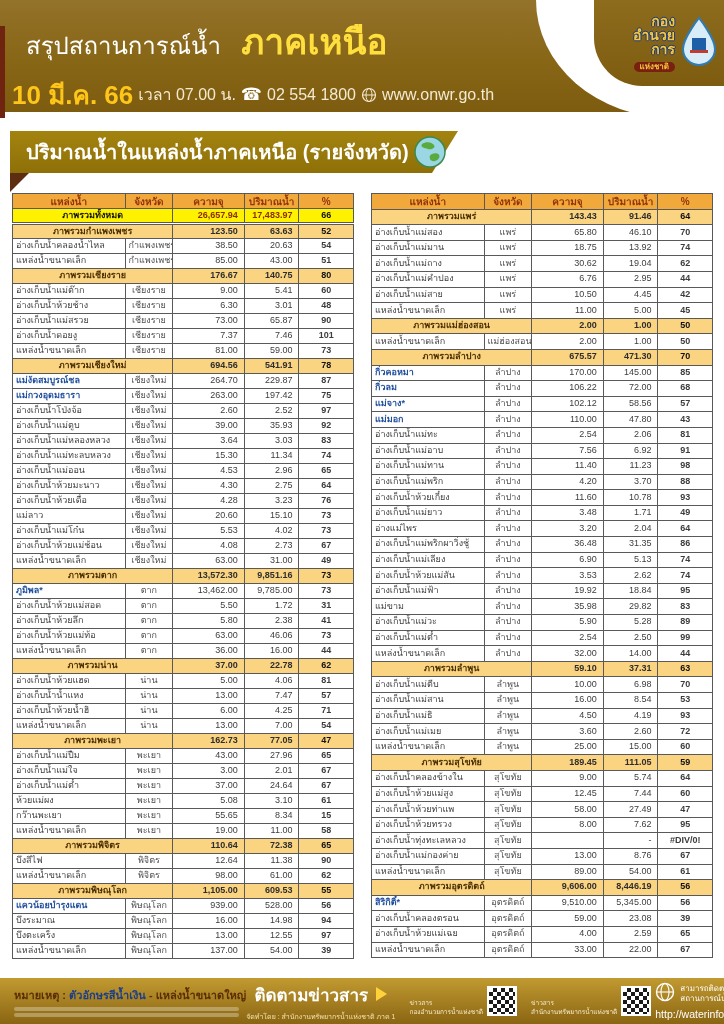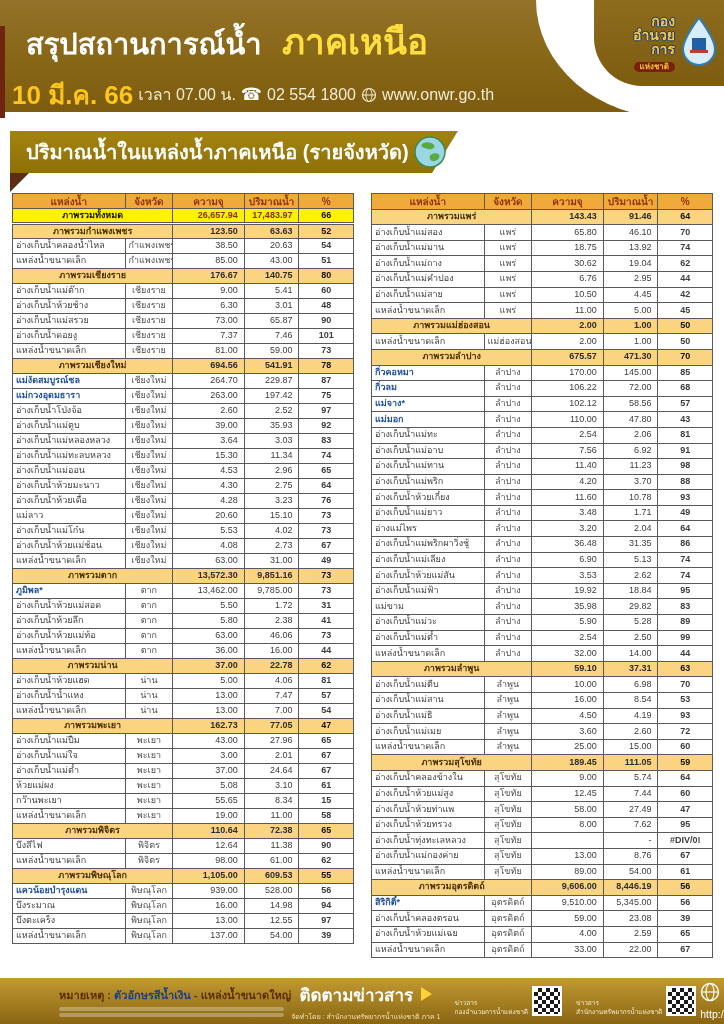--- a/index.html
+++ b/index.html
@@ -14,21 +14,21 @@
   .logo-panel{position:absolute;top:0;right:0;width:130px;height:86px;
           background:linear-gradient(180deg,#8d6c1e,#7d5c10);border-bottom-left-radius:48px;
           display:flex;align-items:center;justify-content:flex-end;gap:3px;padding-right:4px;box-sizing:border-box;}
   .logo-txt{text-align:right;line-height:1;}
   .logo-l1{color:#f7c63c;font-size:14px;font-weight:bold;
            text-shadow:-1px 0 #1a3c7c,1px 0 #1a3c7c,0 -1px #1a3c7c,0 1px #1a3c7c;margin-left:33px;}
   .logo-l2{display:inline-block;margin-top:2px;background:#7a2010;color:#f7c63c;font-size:8px;
            font-weight:bold;padding:1px 6px;border-radius:6px;}
   .left-edge{position:absolute;left:0;top:26px;width:5px;height:92px;background:#6e240e;}
   .title-line{position:absolute;left:26px;top:14px;white-space:nowrap;}
-  .title-main{color:#fff;font-size:29px;font-weight:bold;}
+  .title-main{color:#fff;font-size:24px;font-weight:normal;}
   .title-region{color:#ffdf3d;font-size:35px;font-weight:bold;margin-left:16px;}
   .date-line{position:absolute;left:12px;top:74px;display:flex;align-items:center;gap:5px;
              color:#f3ead0;font-size:16px;white-space:nowrap;}
   .date-big{color:#ffc61a;font-size:26px;font-weight:bold;}
   .phone-ic{font-size:17px;color:#fff;}
   .globe-ic svg{display:block;}
 
   
   .banner{position:absolute;left:10px;top:131px;width:448px;height:42px;
           background:linear-gradient(180deg,#a3830f,#8e7008);color:#fff;font-size:20px;font-weight:bold;
@@ -58,21 +58,21 @@
   tr.sec td.c-pct{color:#111;}
   tr.total td{background:#FFF200;font-weight:bold;border-bottom:3px double #595959;color:#111;}
   tr.total td.c-num{color:#8a2e00;}
   tr.large td.c-name{color:#1F4E9C;font-weight:bold;}
   .p-red{color:#E05C5C;}.p-tan{color:#E9A568;}.p-yel{color:#C0A22F;}
   .p-grn{color:#45BB92;}.p-pale{color:#DFC97A;}
   .p-err{color:#222;font-size:7.5px;}
 
   
   .footer{position:absolute;left:0;top:978px;width:724px;height:46px;
-          background:linear-gradient(180deg,#C19A31,#8a6512);display:flex;align-items:center;box-sizing:border-box;padding-left:45px;}
+          background:linear-gradient(180deg,#C19A31,#8a6512);display:flex;align-items:center;box-sizing:border-box;}
   .note-block{width:250px;padding-left:14px;box-sizing:border-box;}
   .note-line{font-size:11px;font-weight:bold;color:#5a2d05;white-space:nowrap;}
   .note-blue{color:#1a3e8c;}
   .fineprint{margin-top:3px;width:225px;height:4px;background:rgba(255,255,255,.30);border-radius:2px;}
   .fineprint+.fineprint{margin-top:2px;}
   .follow-block{width:168px;text-align:center;color:#fff;}
   .follow-title{font-size:17px;font-weight:bold;display:flex;align-items:center;justify-content:center;gap:8px;}
   .play{width:0;height:0;border-left:11px solid #ffd23c;border-top:7px solid transparent;border-bottom:7px solid transparent;}
   .producer{font-size:7px;color:#f3e3ae;margin-top:3px;white-space:nowrap;}
   .vsep{width:1px;height:34px;background:rgba(255,255,255,.55);margin:0 7px;}
@@ -372,20 +372,27 @@
         <td class="c-pct p-red">81</td>
       </tr>
       <tr class="row">
         <td class="c-name">อ่างเก็บน้ำน้ำแหง</td>
         <td class="c-prov">น่าน</td>
         <td class="c-num">13.00</td>
         <td class="c-num">7.47</td>
         <td class="c-pct p-grn">57</td>
       </tr>
       <tr class="row">
+        <td class="c-name">อ่างเก็บน้ำห้วยน้ำฮิ</td>
+        <td class="c-prov">น่าน</td>
+        <td class="c-num">6.00</td>
+        <td class="c-num">4.25</td>
+        <td class="c-pct p-tan">71</td>
+      </tr>
+      <tr class="row">
         <td class="c-name">แหล่งน้ำขนาดเล็ก</td>
         <td class="c-prov">น่าน</td>
         <td class="c-num">13.00</td>
         <td class="c-num">7.00</td>
         <td class="c-pct p-grn">54</td>
       </tr>
       <tr class="sec">
         <td class="c-sec" colspan="2">ภาพรวมพะเยา</td>
         <td class="c-num">162.73</td>
         <td class="c-num">77.05</td>

